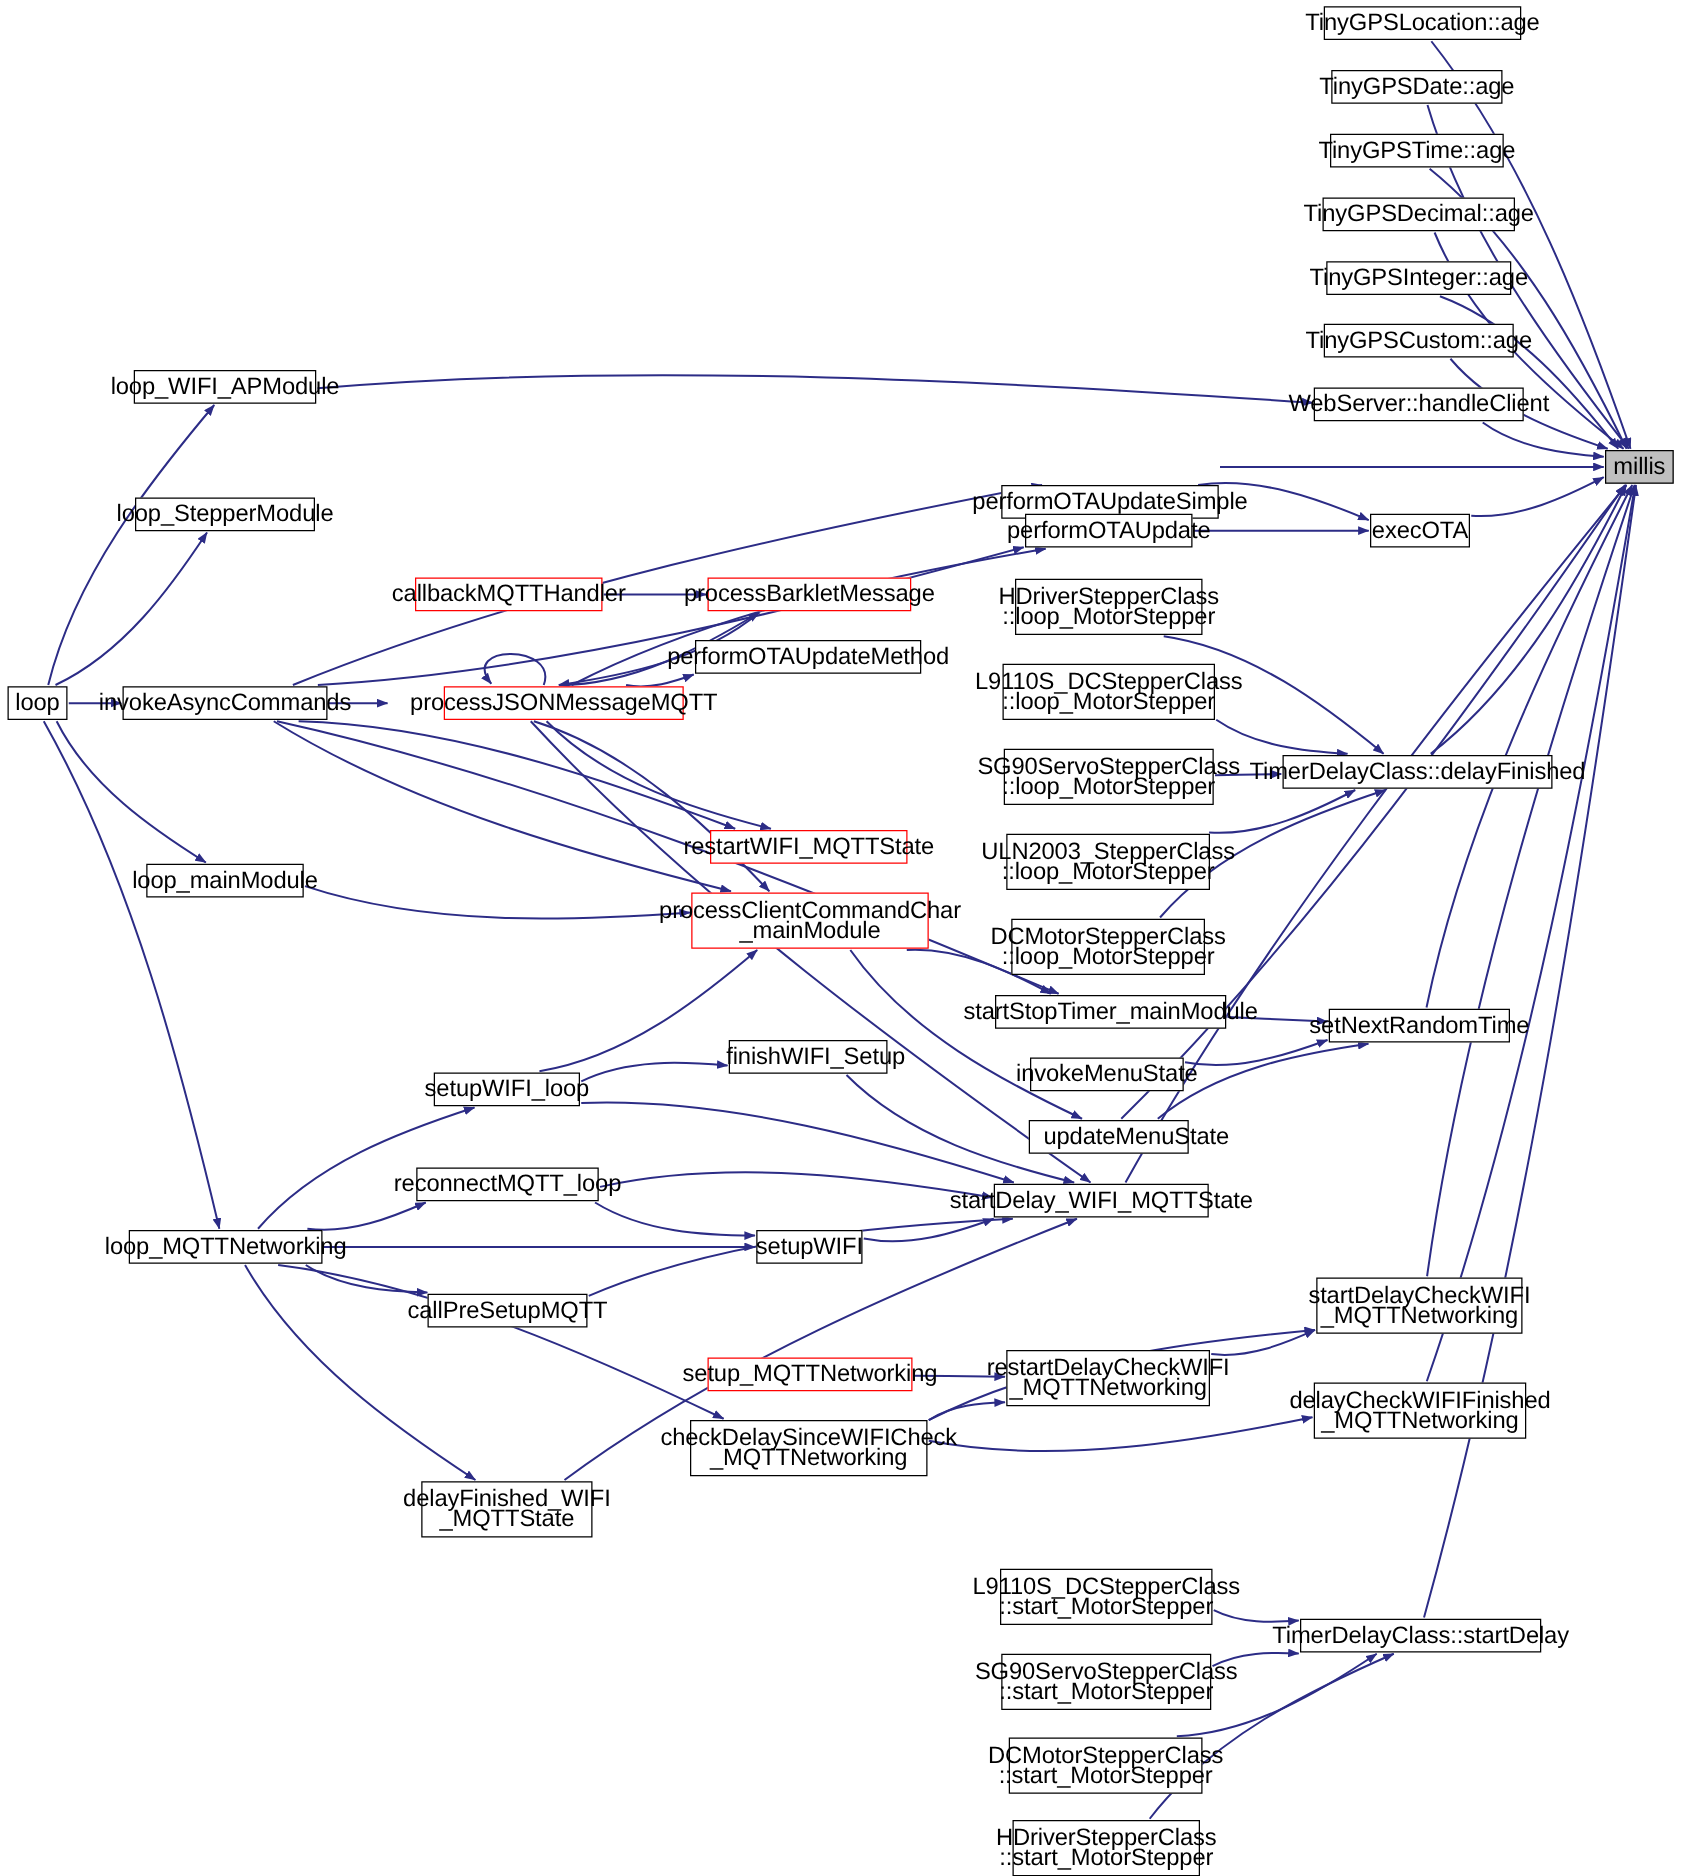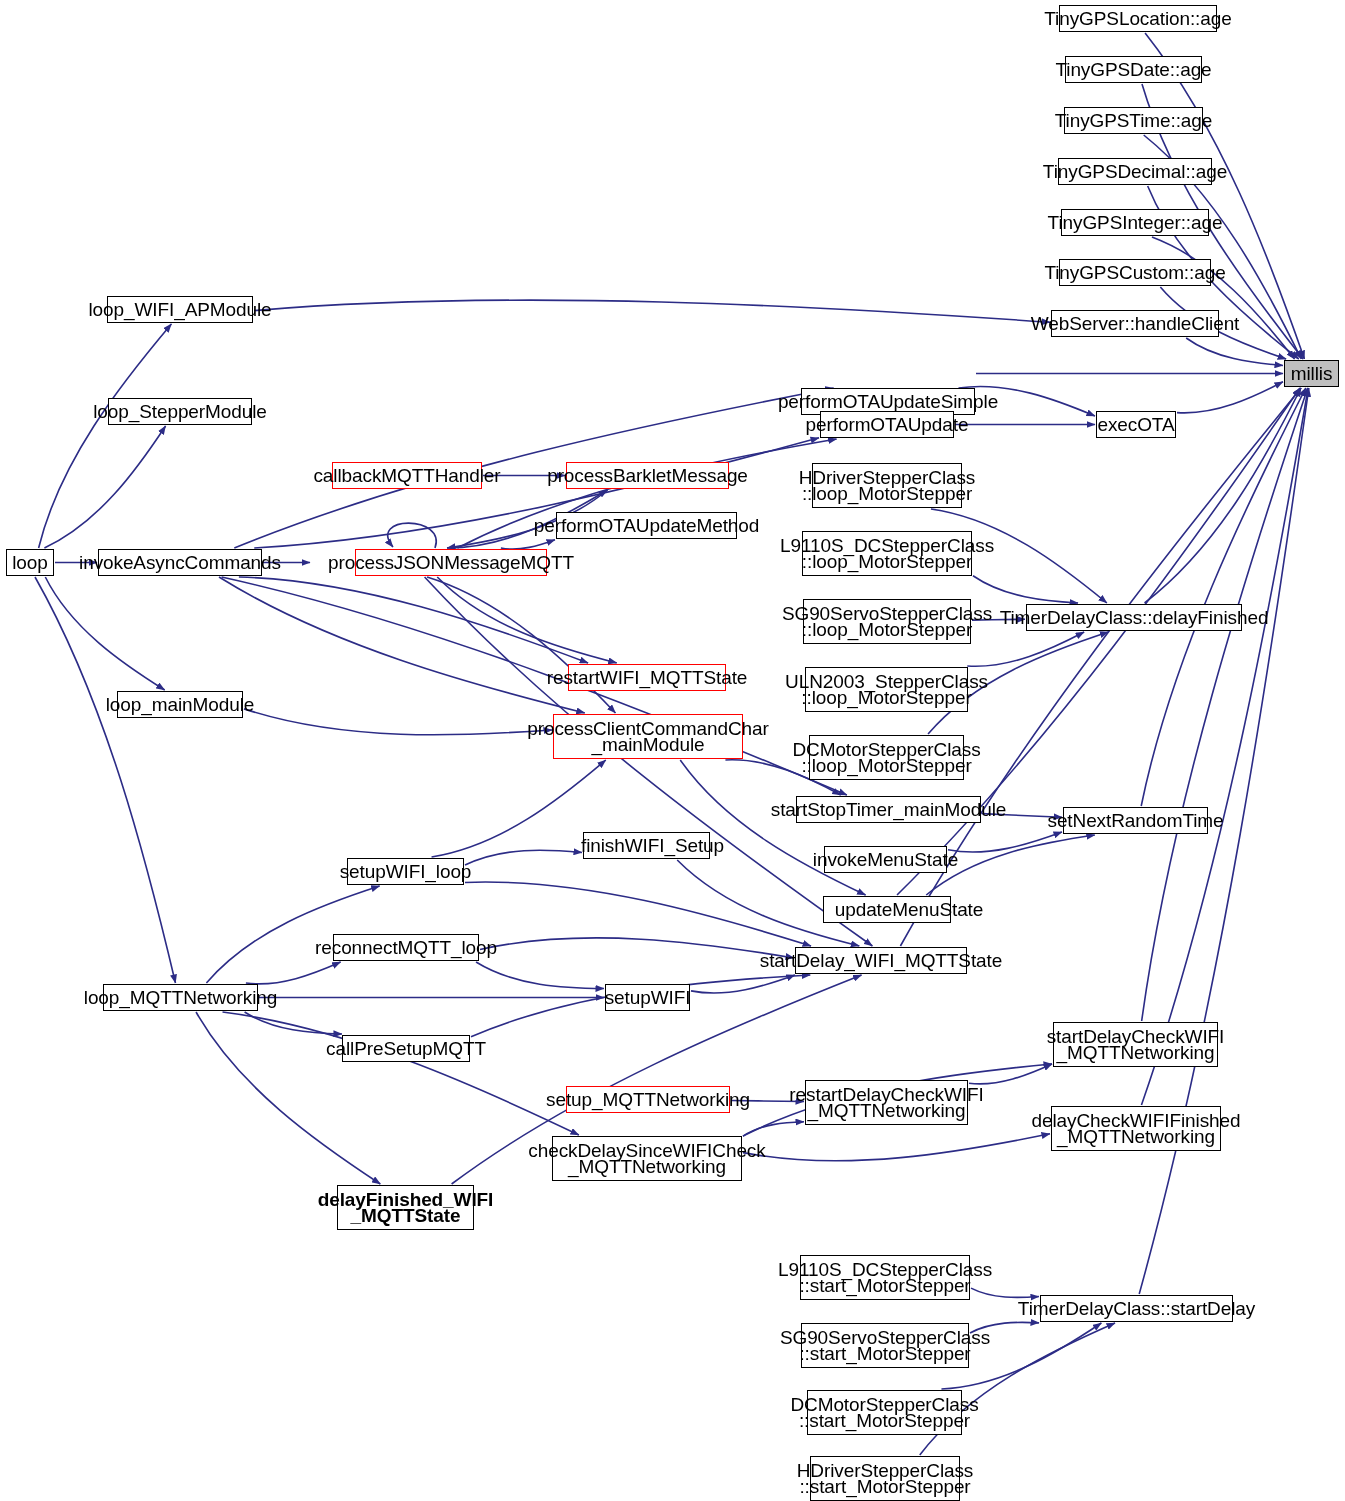--- a/index.html
+++ b/index.html
@@ -180,21 +180,21 @@
       <div class="node" style="left: 342px; top: 1035px; width: 128px; height: 27px;">callPreSetupMQTT</div>
       <div class="node" style="left: 1053px; top: 1022px; width: 165px; height: 45px;">startDelayCheckWIFI
 _MQTTNetworking</div>
       <div class="node red" style="left: 566px; top: 1086px; width: 164px; height: 27px;">setup_MQTTNetworking</div>
       <div class="node" style="left: 805px; top: 1080px; width: 163px; height: 45px;">restartDelayCheckWIFI
 _MQTTNetworking</div>
       <div class="node" style="left: 1051px; top: 1106px; width: 170px; height: 45px;">delayCheckWIFIFinished
 _MQTTNetworking</div>
       <div class="node" style="left: 552px; top: 1136px; width: 190px; height: 45px;">checkDelaySinceWIFICheck
 _MQTTNetworking</div>
-      <div class="node" style="left: 337px; top: 1185px; width: 137px; height: 45px; font-weight: bold;">delayFinished_WIFI
+      <div class="node" style="left: 337px; top: 1185px; width: 137px; height: 45px;">delayFinished_WIFI
 _MQTTState</div>
       <div class="node" style="left: 800px; top: 1255px; width: 170px; height: 45px;">L9110S_DCStepperClass
 ::start_MotorStepper</div>
       <div class="node" style="left: 801px; top: 1323px; width: 168px; height: 45px;">SG90ServoStepperClass
 ::start_MotorStepper</div>
       <div class="node" style="left: 807px; top: 1390px; width: 155px; height: 45px;">DCMotorStepperClass
 ::start_MotorStepper</div>
       <div class="node" style="left: 810px; top: 1456px; width: 150px; height: 45px;">HDriverStepperClass
 ::start_MotorStepper</div>
       <div class="node" style="left: 1040px; top: 1295px; width: 193px; height: 27px;">TimerDelayClass::startDelay</div>

